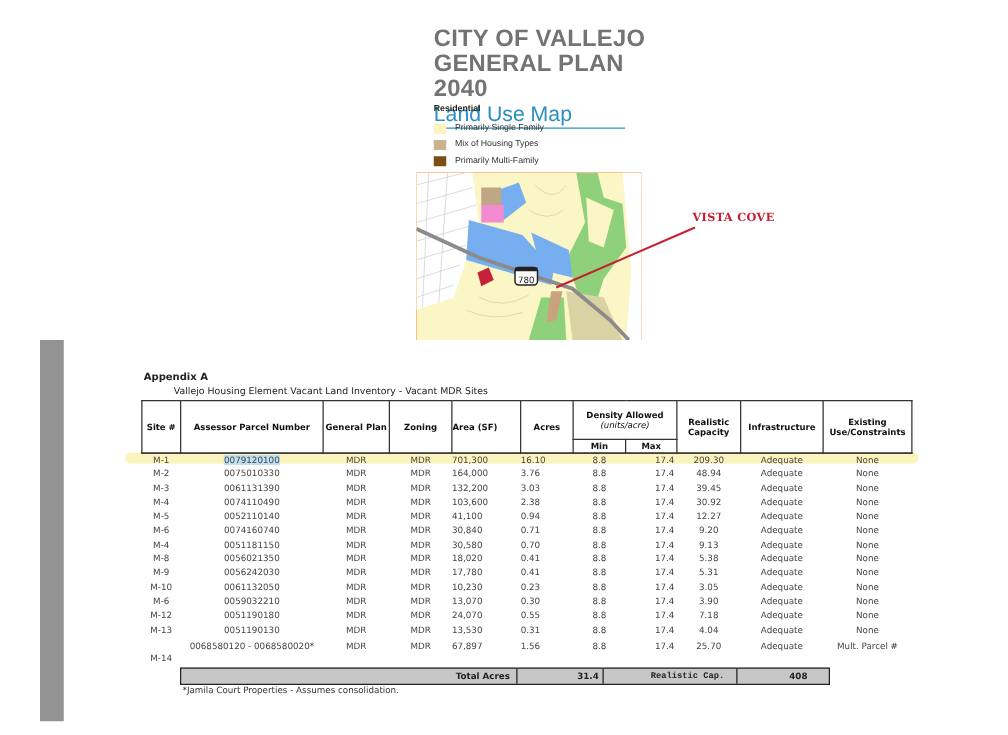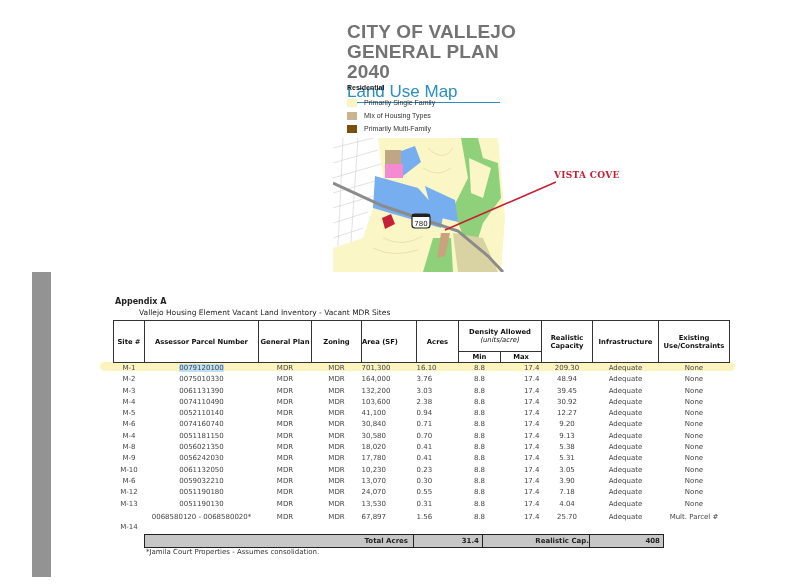--- a/index.html
+++ b/index.html
@@ -40,22 +40,22 @@
 
   tr.last td { height: 22px; }
   tr.last td.site-low { vertical-align: bottom; line-height: 10px; }
   tr.last td.top { vertical-align: top; line-height: 14px; }
 
   .totals { position: absolute; left: 144px; top: 534px; height: 12px; display: flex; border: 1.5px solid #222; background: #c7c7c7; font-size: 7px; font-weight: bold; font-family: "DejaVu Sans", sans-serif; gap: 24px; }
   .totals div { line-height: 12px; border-right: 1.5px solid #222; box-sizing: border-box; }
   .totals div:last-child { border-right: none; }
   .t-label { width: 269px; text-align: right; padding-right: 5px; }
   .t-val { width: 45px; text-align: right; padding-right: 3px; }
-  .t-label2 { width: 83px; text-align: right; padding-left: 4px; }
-  .t-val2 { width: 49px; text-align: right; padding-right: 3px; }
+  .t-label2 { width: 83px; text-align: center; padding-left: 4px; font-family: Liberation Mono, monospace; }
+  .t-val2 { width: 49px; text-align: right; padding-right: 17px; }
 
   .footnote { position: absolute; left: 146px; top: 548px; font-size: 7px; color: #333; font-family: "DejaVu Sans", sans-serif; }
 </style>
 </head>
 <body>
 
 <div class="gray-bar"></div>
 
 <div class="title-block">
   <div class="title-line">CITY OF VALLEJO</div>

